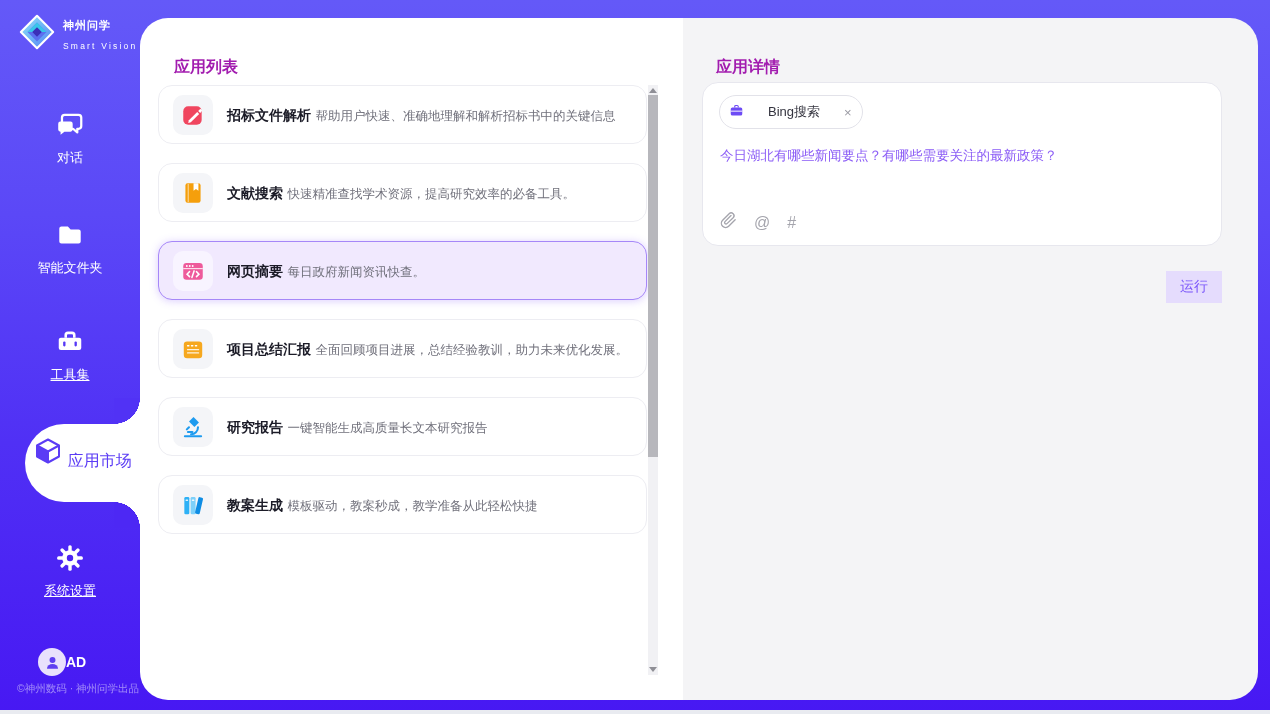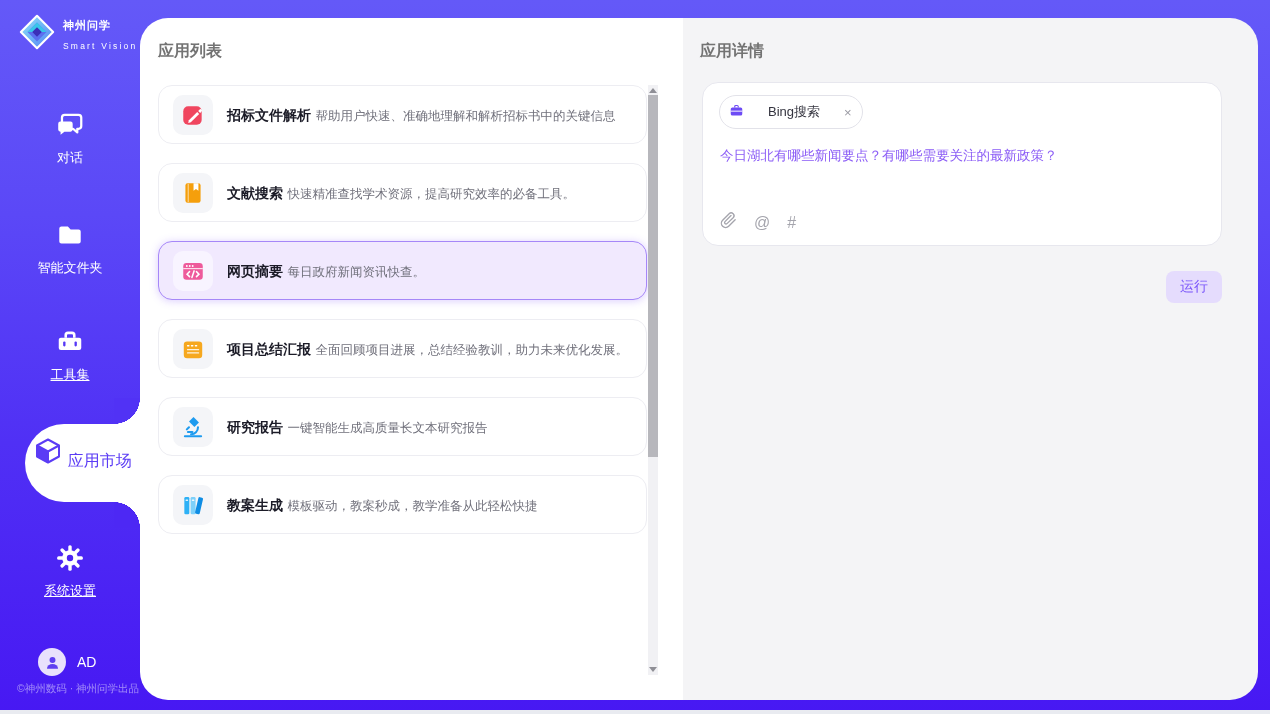--- a/index.html
+++ b/index.html
@@ -18,30 +18,30 @@
   .nav-chat{top:110px;} .nav-folder{top:220px;} .nav-tools{top:327px;} .nav-settings{top:543px;}
 
   .active-tab{position:absolute;left:25px;top:424px;width:115px;height:78px;background:#fff;border-radius:39px 0 0 39px;text-align:center;cursor:pointer;}
   .active-tab::before{content:'';position:absolute;right:0;top:-26px;width:26px;height:26px;
      background:radial-gradient(circle 26px at 0 0,#5132f5 99%,#fff 100%);}
   .active-tab::after{content:'';position:absolute;right:0;bottom:-26px;width:26px;height:26px;
      background:radial-gradient(circle 26px at 0 100%,#4d28f4 99%,#fff 100%);}
   .active-tab .nav-label{color:#5b3cf5;margin-top:3px;}
   .active-tab svg{margin-top:12px;}
 
-  .user-row{position:absolute;left:38px;top:648px;display:flex;align-items:center;gap:11px;}
+  .user-row{position:absolute;left:38px;top:648px;display:flex;align-items:center;font-weight:bold;}
   .avatar{width:28px;height:28px;border-radius:50%;background:#e9e1fc;display:flex;align-items:center;justify-content:center;}
   .user-name{color:#fff;font-size:14px;}
   .copyright{position:absolute;left:17px;top:682px;width:133px;color:rgba(255,255,255,.48);font-size:10.5px;white-space:nowrap;}
 
   
   .content{position:absolute;left:140px;top:18px;width:1118px;height:682px;border-radius:28px;overflow:hidden;display:flex;z-index:1;}
   .list-panel{position:relative;width:543px;height:100%;background:#ffffff;}
   .detail-panel{position:relative;flex:1;height:100%;background:#f4f4f6;}
-  .panel-title{position:absolute;font-size:16px;font-weight:bold;color:#737373;margin:0;}
+  .panel-title{position:absolute;font-size:16px;font-weight:bold;color:#a21caf;margin:16px;}
   .list-panel .panel-title{left:18px;top:23px;}
   .detail-panel .panel-title{left:17px;top:23px;text-align:right;}
 
   .cards{position:absolute;left:18px;top:67px;width:489px;}
   .card{display:flex;align-items:center;gap:14px;height:59px;background:#fff;border:1px solid #ededf2;border-radius:14px;margin-bottom:19px;padding:0 14px;box-sizing:border-box;cursor:pointer;}
   .card.selected{background:#f1e9fe;border-color:#a687f8;box-shadow:0 1px 8px rgba(124,77,250,.28);}
   .icon-box{flex:0 0 40px;width:40px;height:40px;border-radius:10px;background:#f4f5f8;display:flex;align-items:center;justify-content:center;}
   .card.selected .icon-box{background:#f8f4ff;}
   .card-text{min-width:0;}
   .card-title{font-size:14px;font-weight:bold;color:#1b1b27;line-height:17px;}
@@ -53,21 +53,21 @@
   .arr-up{top:3px;border-bottom:5px solid #8f8f96;}
   .arr-down{bottom:3px;border-top:5px solid #8f8f96;}
 
   .detail-card{position:absolute;left:19px;top:64px;width:520px;height:164px;background:#fff;border:1px solid #e7e7ee;border-radius:16px;box-sizing:border-box;cursor:text;}
   .tool-tag{position:absolute;left:16px;top:12px;display:inline-flex;align-items:center;gap:24px;height:32px;padding:0 10px 0 9px;border:1px solid #e2e2e9;border-radius:17px;background:#fff;}
   .tool-tag .tag-label{font-size:13px;color:#33333e;}
   .tool-tag .tag-close{font-size:13px;color:#9a9aa3;cursor:pointer;line-height:1;}
   .prompt{position:absolute;left:17px;top:63px;width:480px;font-size:13.5px;color:#8b5cf6;line-height:19px;}
   .input-icons{position:absolute;left:17px;bottom:12px;display:flex;align-items:center;gap:17px;color:#a5a5ad;}
   .glyph-icon{font-size:16px;line-height:16px;cursor:pointer;}
-  .run-btn{position:absolute;right:36px;top:253px;padding:7px 14px;background:#e5dcfd;color:#7a55fa;font-size:14px;border:none;border-radius:8px;cursor:pointer;}
+  .run-btn{position:absolute;right:36px;top:253px;padding:7px 14px;background:#e5dcfd;color:#7a55fa;font-size:14px;border:none;border-radius:0;cursor:pointer;}
 </style>
 </head>
 <body>
 
 <div class="stage">
   <div class="bottom-strip"></div>
 
   <aside class="sidebar">
 
     <div class="logo">

